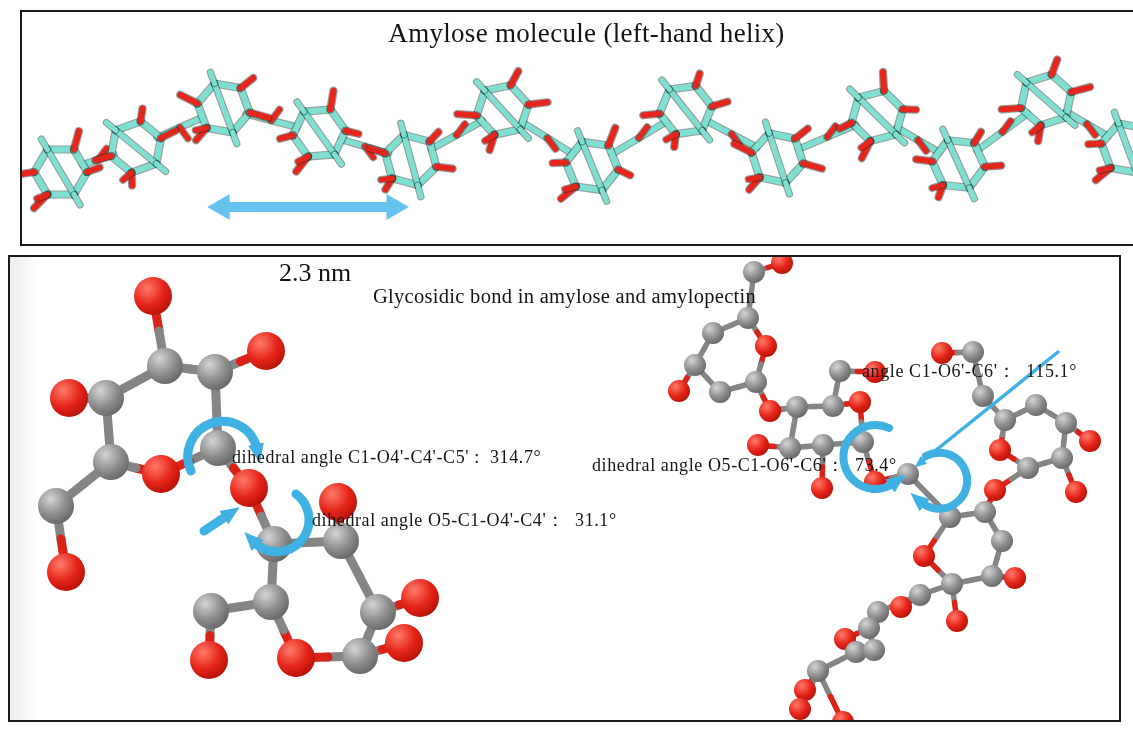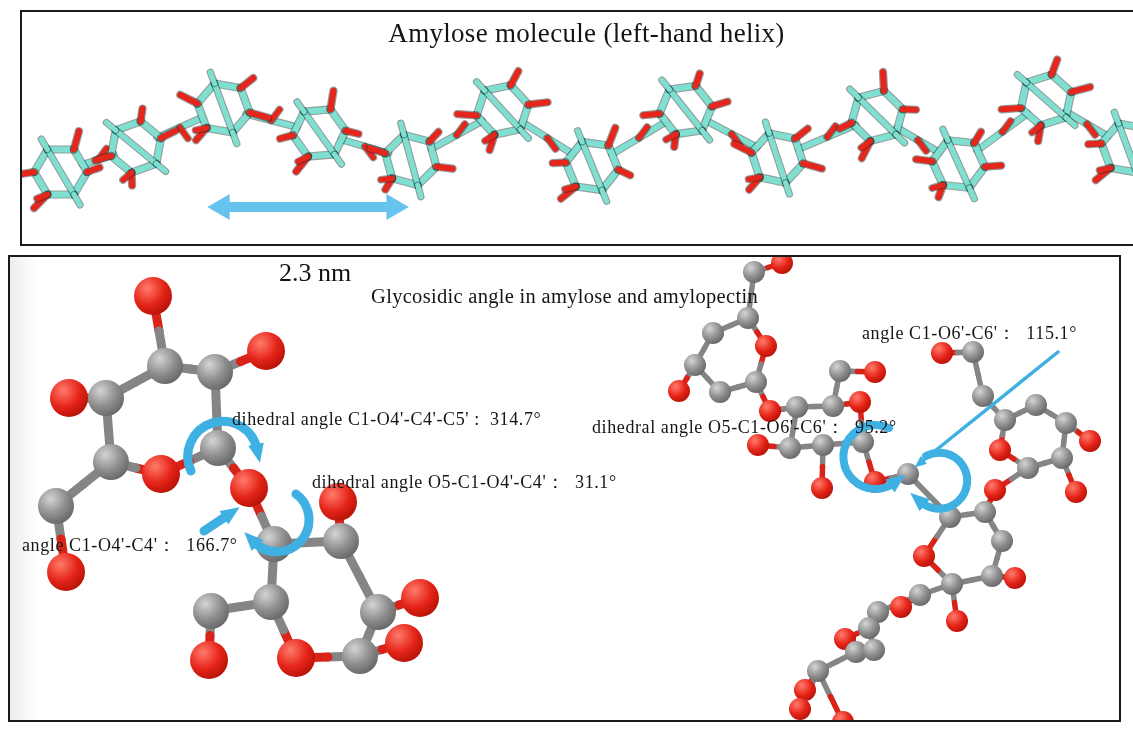--- a/index.html
+++ b/index.html
@@ -7,21 +7,21 @@
   .panel{position:absolute;background:#fff;border:2.5px solid #1a1a1a;box-sizing:content-box;}
   .panel-top{left:20px;top:10px;width:1109px;height:232px;padding-left:20px;}
   .panel-bottom{left:8px;top:255px;width:1109px;height:463px;
     background:linear-gradient(90deg,#ededed 0,#ffffff 2.5%,#ffffff 100%);}
   svg.layer{position:absolute;left:0;top:0;width:100%;height:100%;display:block;z-index:1;}
   .panel-title{position:absolute;left:0;right:0;text-align:center;color:#141414;z-index:2;}
   .top-title{top:6px;font-size:27px;letter-spacing:.3px;}
   .bottom-title{top:28px;font-size:20.5px;letter-spacing:.3px;}
   .scale-label{position:absolute;left:225px;top:198px;width:136px;text-align:center;
     font-size:26px;color:#111;z-index:2;margin-top:48px;}
-  .ann{position:absolute;font-size:18px;letter-spacing:.6px;color:#151515;white-space:pre;z-index:3;}
+  .ann{position:absolute;font-size:18px;letter-spacing:.6px;color:#151515;white-space:pre;z-index:3;margin-top:38px;}
   .arc{fill:none;stroke:var(--arrow-curve);stroke-linecap:round;}
   .thin-arrow{fill:none;stroke:var(--arrow-curve);stroke-linecap:round;}
   .scale-arrow{fill:var(--arrow-scale);stroke:none;}
 </style>
 </head>
 <body>
 
 <section class="panel panel-top">
   <div class="panel-title top-title">Amylose molecule (left-hand helix)</div>
   <svg class="layer" viewBox="0 0 1109 232" preserveAspectRatio="none">
@@ -438,21 +438,21 @@
         <line x1="1077.1074762735325" y1="111.56799185956639" x2="1073.0032345536245" y2="100.29168041013548" stroke="#7fe0d2" stroke-width="5" stroke-linecap="round"></line>
         <line x1="1069.28752214815" y1="155.91715552109343" x2="1058.527898540078" y2="158.2041841200888" stroke="rgba(12,42,40,0.45)" stroke-width="7.7" stroke-linecap="round"></line>
         <line x1="1069.28752214815" y1="155.91715552109343" x2="1058.527898540078" y2="158.2041841200888" stroke="#e5261c" stroke-width="5.5" stroke-linecap="round"></line>
       </g>
     <path class="scale-arrow" d="M182 195 L204 182 L204 190 L358 190 L358 182 L380 195 L358 208 L358 200 L204 200 L204 208 Z"></path>
   </svg>
   <div class="scale-label">2.3 nm</div>
 </section>
 
 <section class="panel panel-bottom">
-  <div class="panel-title bottom-title">Glycosidic angle in amylose and amylopectin</div>
+  <div class="panel-title bottom-title">Glycosidic bond in amylose and amylopectin</div>
   <svg class="layer" viewBox="0 0 1109 463" preserveAspectRatio="none">
     <defs>
       <radialGradient id="gradC" cx="35%" cy="30%" r="80%">
         <stop offset="0%" stop-color="#d4d4d4"></stop>
         <stop offset="55%" stop-color="#8d8d8d"></stop>
         <stop offset="100%" stop-color="#606060"></stop>
       </radialGradient>
       <radialGradient id="gradO" cx="35%" cy="30%" r="80%">
         <stop offset="0%" stop-color="#ff7b6b"></stop>
         <stop offset="55%" stop-color="#e52419"></stop>
@@ -711,16 +711,15 @@
       <path class="arc" stroke-width="9" marker-end="url(#mBig)" d="M 181 214 A 35 35 0 1 1 247 192"></path>
       <path class="arc" stroke-width="9" marker-end="url(#mBig)" d="M 286 237 A 32 32 0 1 1 244 285"></path>
       <path class="thin-arrow" stroke-width="9" marker-end="url(#mBig)" d="M 194 274 L 218 258"></path>
       <path class="thin-arrow" stroke-width="3.5" marker-end="url(#mSmall)" d="M 1048 95 L 910 206"></path>
       <path class="arc" stroke-width="8" marker-end="url(#mBig)" d="M 879 171 A 32 32 0 1 0 884 226"></path>
       <path class="arc" stroke-width="8" marker-end="url(#mBig)" d="M 916 199 A 28 28 0 1 1 911 245"></path>
     </g>
   </svg>
   <div class="ann" style="left:222px;top:152px">dihedral angle C1-O4'-C4'-C5' :  314.7°</div>
   <div class="ann" style="left:302px;top:213px">dihedral angle O5-C1-O4'-C4'：  31.1°</div>
-  <div class="ann" style="left:12px;top:276px">angle C1-O4'-C4'：  166.7°</div>
   <div class="ann" style="left:852px;top:64px">angle C1-O6'-C6'：  115.1°</div>
-  <div class="ann" style="left:582px;top:158px">dihedral angle O5-C1-O6'-C6'：  95.2°</div>
+  <div class="ann" style="left:582px;top:158px">dihedral angle O5-C1-O6'-C6'：  73.4°</div>
 </section>
 
 </body></html>

